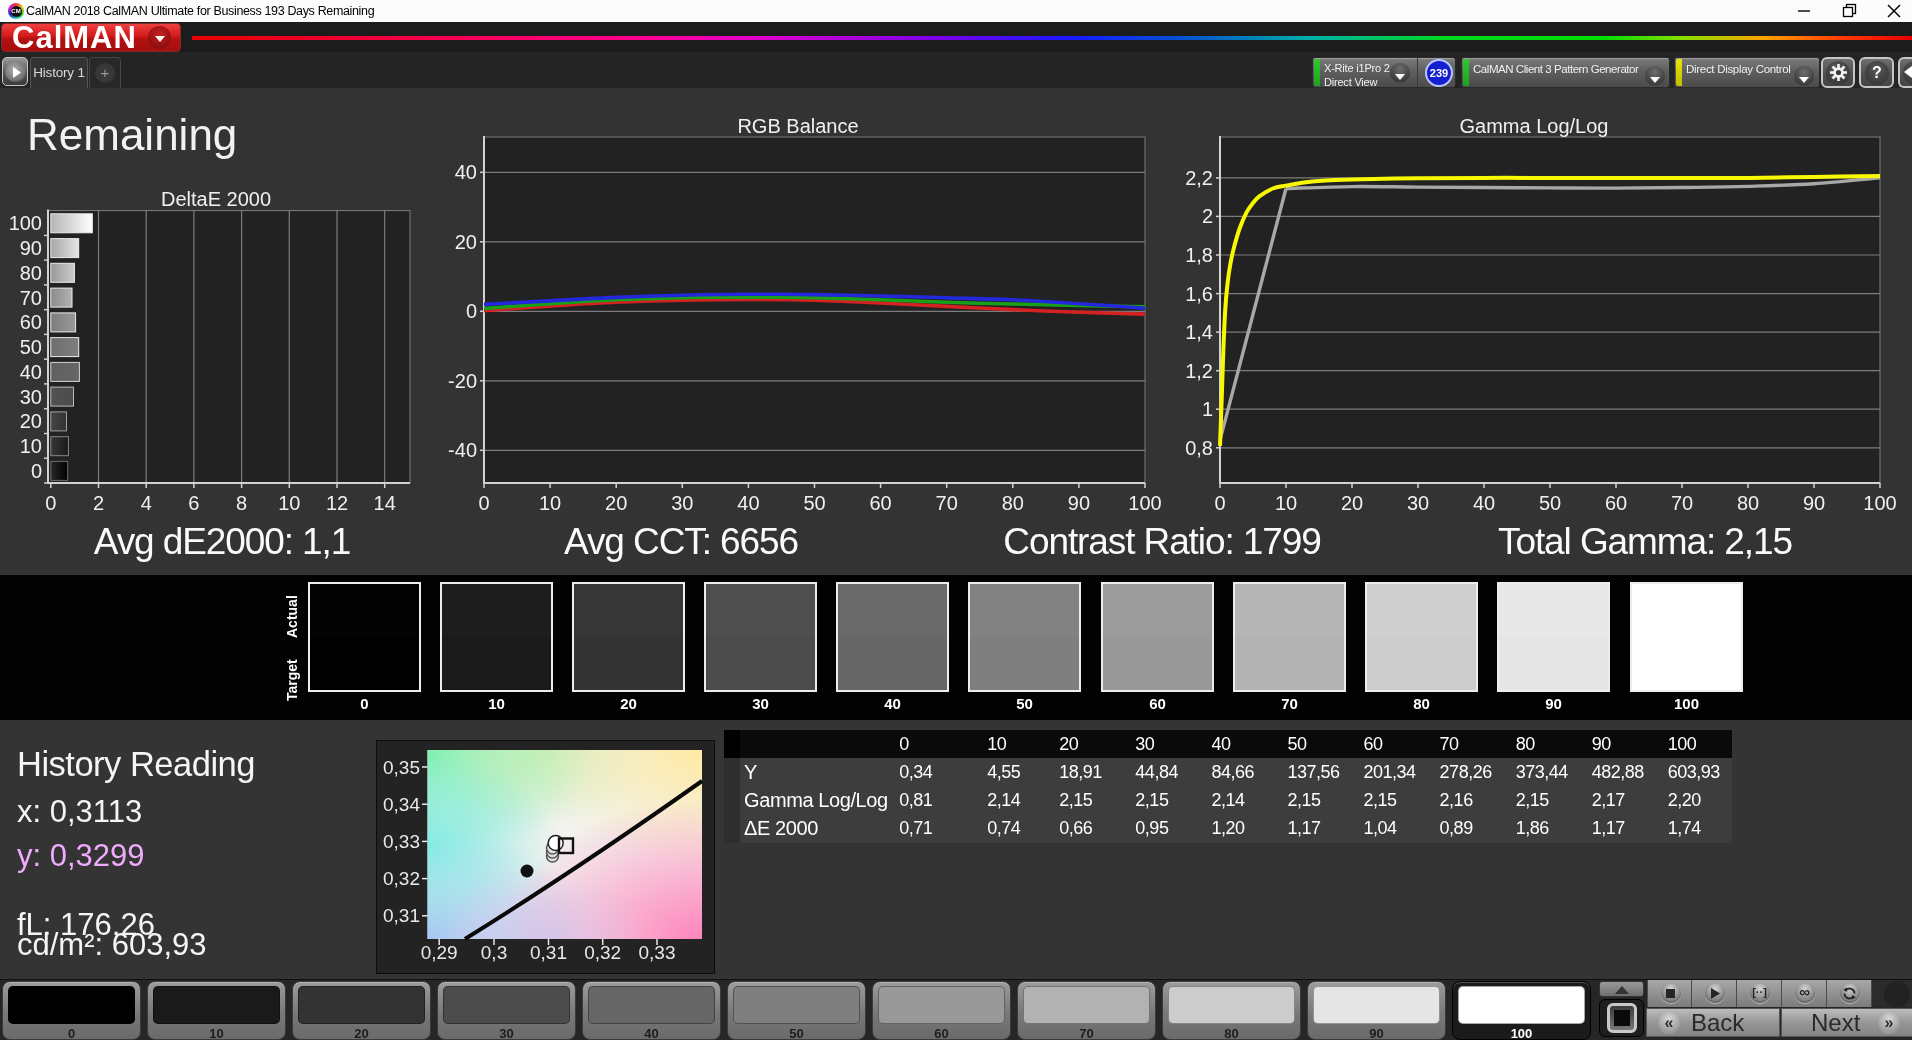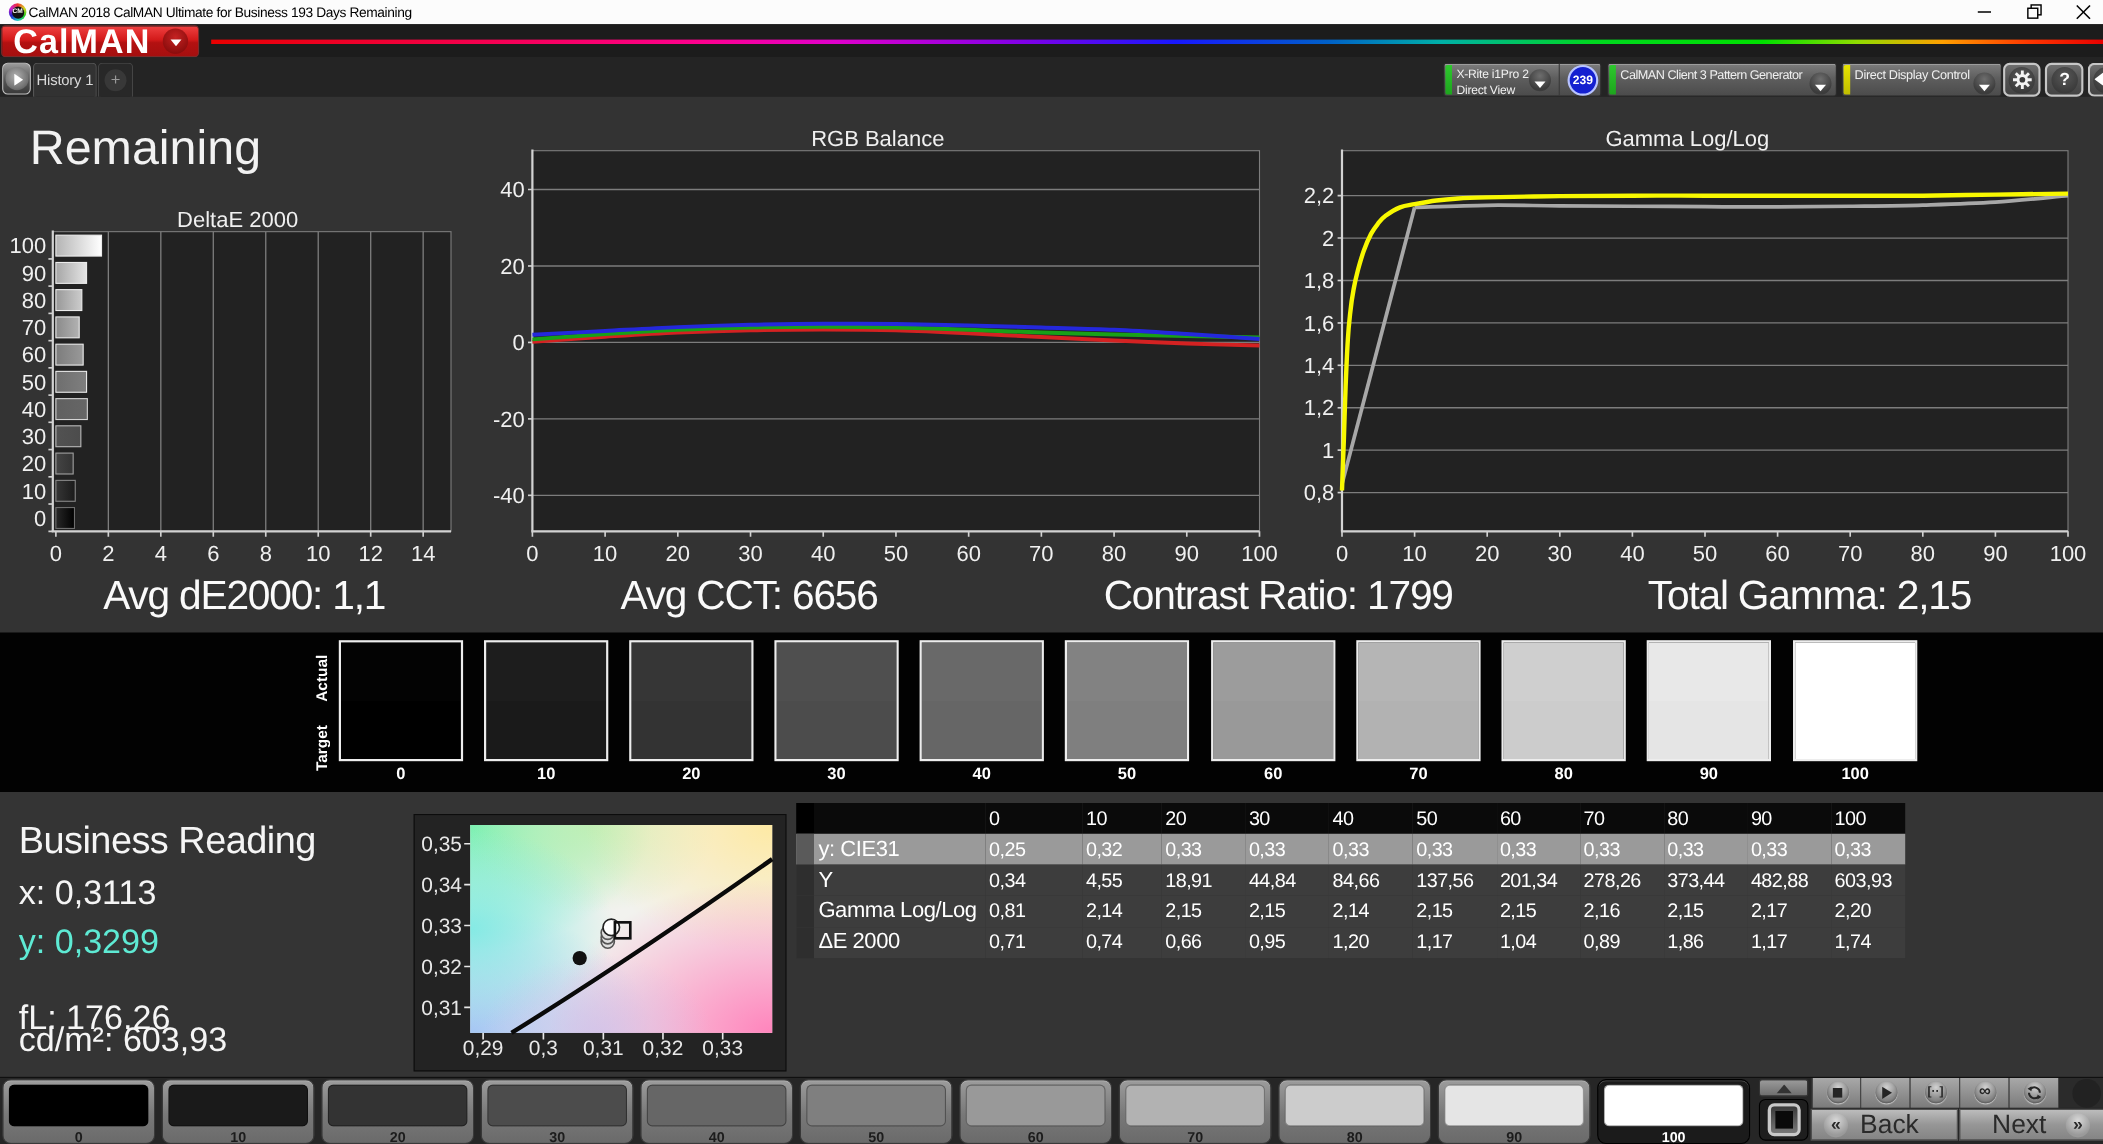--- a/index.html
+++ b/index.html
@@ -326,23 +326,23 @@
 <div class="abs" style="left:1233px;top:7px;width:113px;height:110px;border:2px solid #ededed;background:linear-gradient(rgb(181,181,181) 0 50%, rgb(178,178,178) 50% 100%);"></div>
 <div class="abs" style="left:1233px;top:120px;width:113px;text-align:center;color:#fff;font-size:15px;font-weight:bold;">70</div>
 <div class="abs" style="left:1365px;top:7px;width:113px;height:110px;border:2px solid #ededed;background:linear-gradient(rgb(207,207,207) 0 50%, rgb(204,204,204) 50% 100%);"></div>
 <div class="abs" style="left:1365px;top:120px;width:113px;text-align:center;color:#fff;font-size:15px;font-weight:bold;">80</div>
 <div class="abs" style="left:1497px;top:7px;width:113px;height:110px;border:2px solid #ededed;background:linear-gradient(rgb(232,232,232) 0 50%, rgb(229,229,229) 50% 100%);"></div>
 <div class="abs" style="left:1497px;top:120px;width:113px;text-align:center;color:#fff;font-size:15px;font-weight:bold;">90</div>
 <div class="abs" style="left:1630px;top:7px;width:113px;height:110px;border:2px solid #ededed;background:linear-gradient(rgb(255,255,255) 0 50%, rgb(255,255,255) 50% 100%);"></div>
 <div class="abs" style="left:1630px;top:120px;width:113px;text-align:center;color:#fff;font-size:15px;font-weight:bold;">100</div>
 </div>
 <div class="abs" style="left:0;top:720px;width:1912px;height:259px;background:#343434;">
-<div class="abs" style="left:17px;top:25px;font-size:34.5px;color:#f5f5f5;letter-spacing:-0.5px;">Business Reading</div>
+<div class="abs" style="left:17px;top:25px;font-size:34.5px;color:#f5f5f5;letter-spacing:-0.5px;">History Reading</div>
 <div class="abs" style="left:17px;top:74px;font-size:31px;color:#f5f5f5;">x: 0,3113</div>
-<div class="abs" style="left:17px;top:118px;font-size:31px;color:#5eead4;">y: 0,3299</div>
+<div class="abs" style="left:17px;top:118px;font-size:31px;color:#f0abfc;">y: 0,3299</div>
 <div class="abs" style="left:17px;top:163px;font-size:31px;color:#f5f5f5;margin-top:24px;">fL: 176,26</div>
 <div class="abs" style="left:17px;top:207px;font-size:31px;color:#f5f5f5;">cd/m²: 603,93</div>
 <svg class="abs" style="left:376px;top:20px;" width="339" height="234" viewBox="0 0 339 234">
       <rect x="0" y="0" width="339" height="234" fill="#232323" stroke="#0c0c0c" stroke-width="2"></rect>
       <defs>
         <radialGradient id="cgtl" cx="0.00" cy="0.00" r="0.60">
           <stop offset="0" stop-color="#72f0ae" stop-opacity="0.95"></stop>
           <stop offset="1" stop-color="#72f0ae" stop-opacity="0"></stop>
         </radialGradient>
         <radialGradient id="cgtc" cx="0.40" cy="0.00" r="0.42">
@@ -430,35 +430,20 @@
           <td style="padding-left:3px;">10</td>
           <td style="padding-left:3px;">20</td>
           <td style="padding-left:3px;">30</td>
           <td style="padding-left:3px;">40</td>
           <td style="padding-left:3px;">50</td>
           <td style="padding-left:3px;">60</td>
           <td style="padding-left:3px;">70</td>
           <td style="padding-left:3px;">80</td>
           <td style="padding-left:3px;">90</td>
           <td style="padding-left:3px;">100</td>
-        </tr>
-        <tr style="height:28.2px;background:#9a9a9a;">
-          <td style="background:#5a5a5a;"></td>
-          <td style="padding-left:4px;font-size:20px;letter-spacing:-0.4px;">y: CIE31</td>
-          <td style="padding-left:3px;">0,25</td>
-          <td style="padding-left:3px;">0,32</td>
-          <td style="padding-left:3px;">0,33</td>
-          <td style="padding-left:3px;">0,33</td>
-          <td style="padding-left:3px;">0,33</td>
-          <td style="padding-left:3px;">0,33</td>
-          <td style="padding-left:3px;">0,33</td>
-          <td style="padding-left:3px;">0,33</td>
-          <td style="padding-left:3px;">0,33</td>
-          <td style="padding-left:3px;">0,33</td>
-          <td style="padding-left:3px;">0,33</td>
         </tr>
         <tr style="height:28.2px;background:#3d3d3d;">
           <td style="background:#2e2e2e;"></td>
           <td style="padding-left:4px;font-size:20px;letter-spacing:-0.4px;">Y</td>
           <td style="padding-left:3px;">0,34</td>
           <td style="padding-left:3px;">4,55</td>
           <td style="padding-left:3px;">18,91</td>
           <td style="padding-left:3px;">44,84</td>
           <td style="padding-left:3px;">84,66</td>
           <td style="padding-left:3px;">137,56</td>

